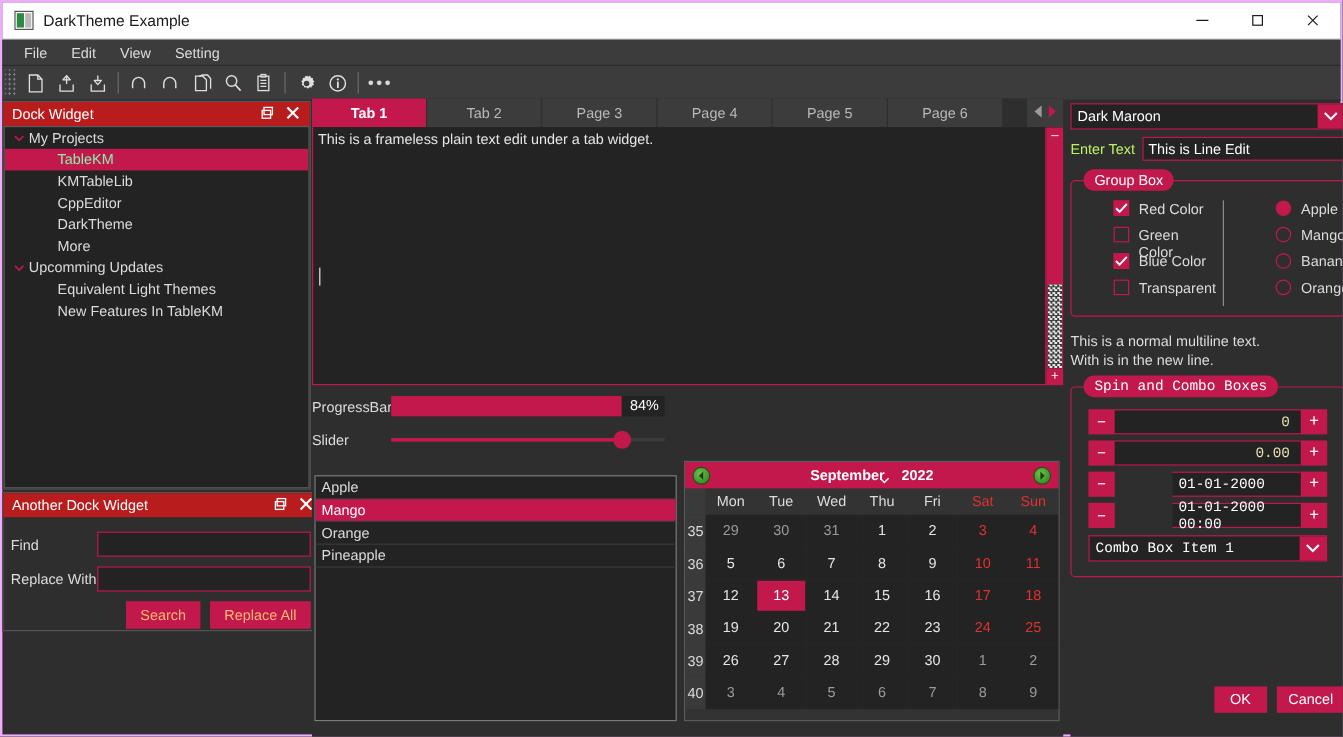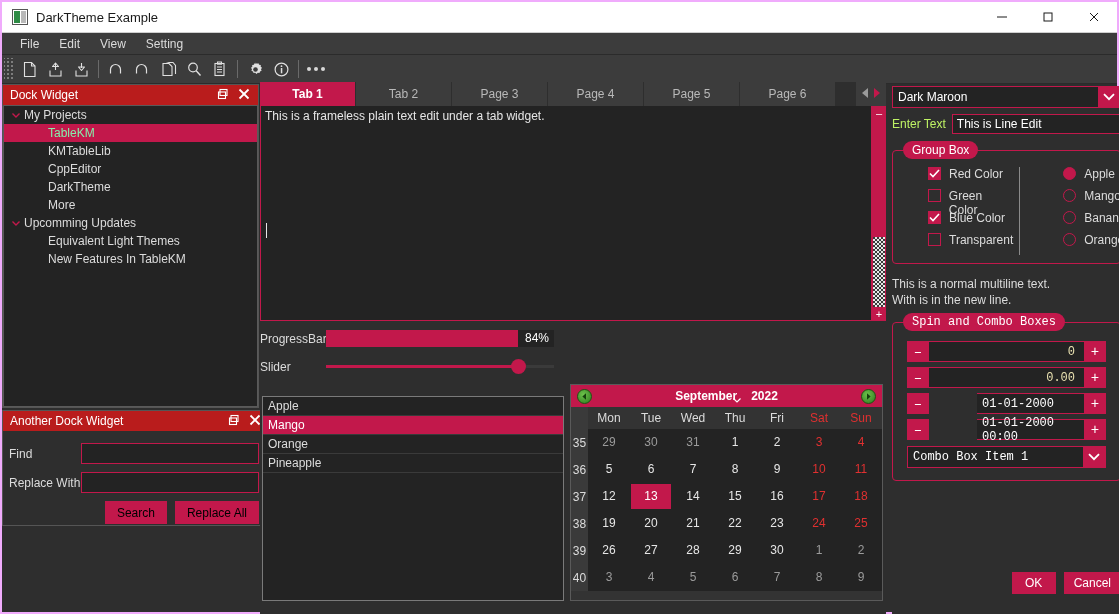--- a/index.html
+++ b/index.html
@@ -48,21 +48,21 @@
   .tnode{height:18px;display:flex;align-items:center;font-size:12px;color:#dcdcdc;padding-left:4px;}
   .tnode .chev{width:16px;display:flex;align-items:center;justify-content:center;color:#c2184b;}
   .tnode.child{padding-left:44px;}
   .tnode.sel{background:#c2184b;color:#86efac;}
 
   
   .frow{display:flex;align-items:center;margin:0 0 8px 0;}
   .flabel{width:78px;font-size:12px;color:#dcdcdc;padding-left:6px;}
   .finput{flex:1;height:21px;background:#232323;border:1px solid #c2184b;color:#fff;
           font-family:"Liberation Sans",sans-serif;font-size:12px;padding:0 4px;outline:none;}
-  .btn{background:#c2184b;color:#000000;border:none;height:23px;font-size:12px;
+  .btn{background:#c2184b;color:#fdba74;border:none;height:23px;font-size:12px;
        font-family:"Liberation Sans",sans-serif;padding:0 12px;cursor:pointer;}
 
   
   .central{position:absolute;left:258px;top:80px;width:626px;height:533px;background:#2e2e2e;}
   .tabbar{display:flex;height:24px;}
   .tab{flex:0 0 96px;height:24px;background:#3c3c3c;color:#b9b9b9;display:flex;
        align-items:center;justify-content:center;font-size:12px;border-right:1px solid #2e2e2e;}
   .tab.active{background:#c2184b;color:#fff;font-weight:bold;}
   .tabnav{margin-left:auto;display:flex;align-items:center;gap:2px;background:#3c3c3c;padding:0 4px;}
   .editor{position:relative;height:215px;background:#232323;border:1px solid #c2184b;

